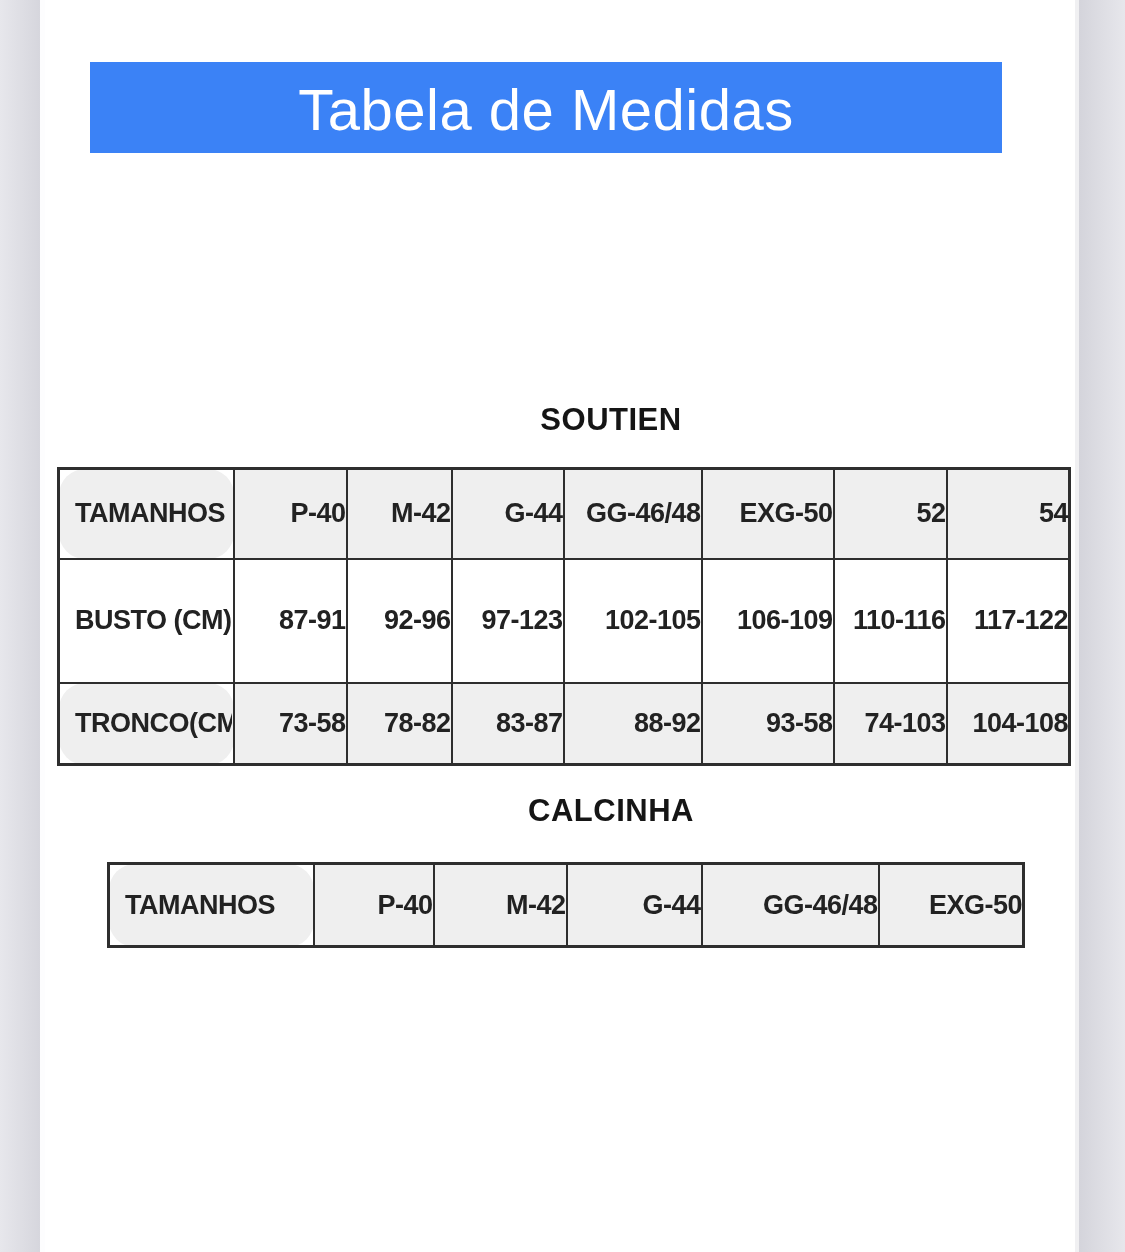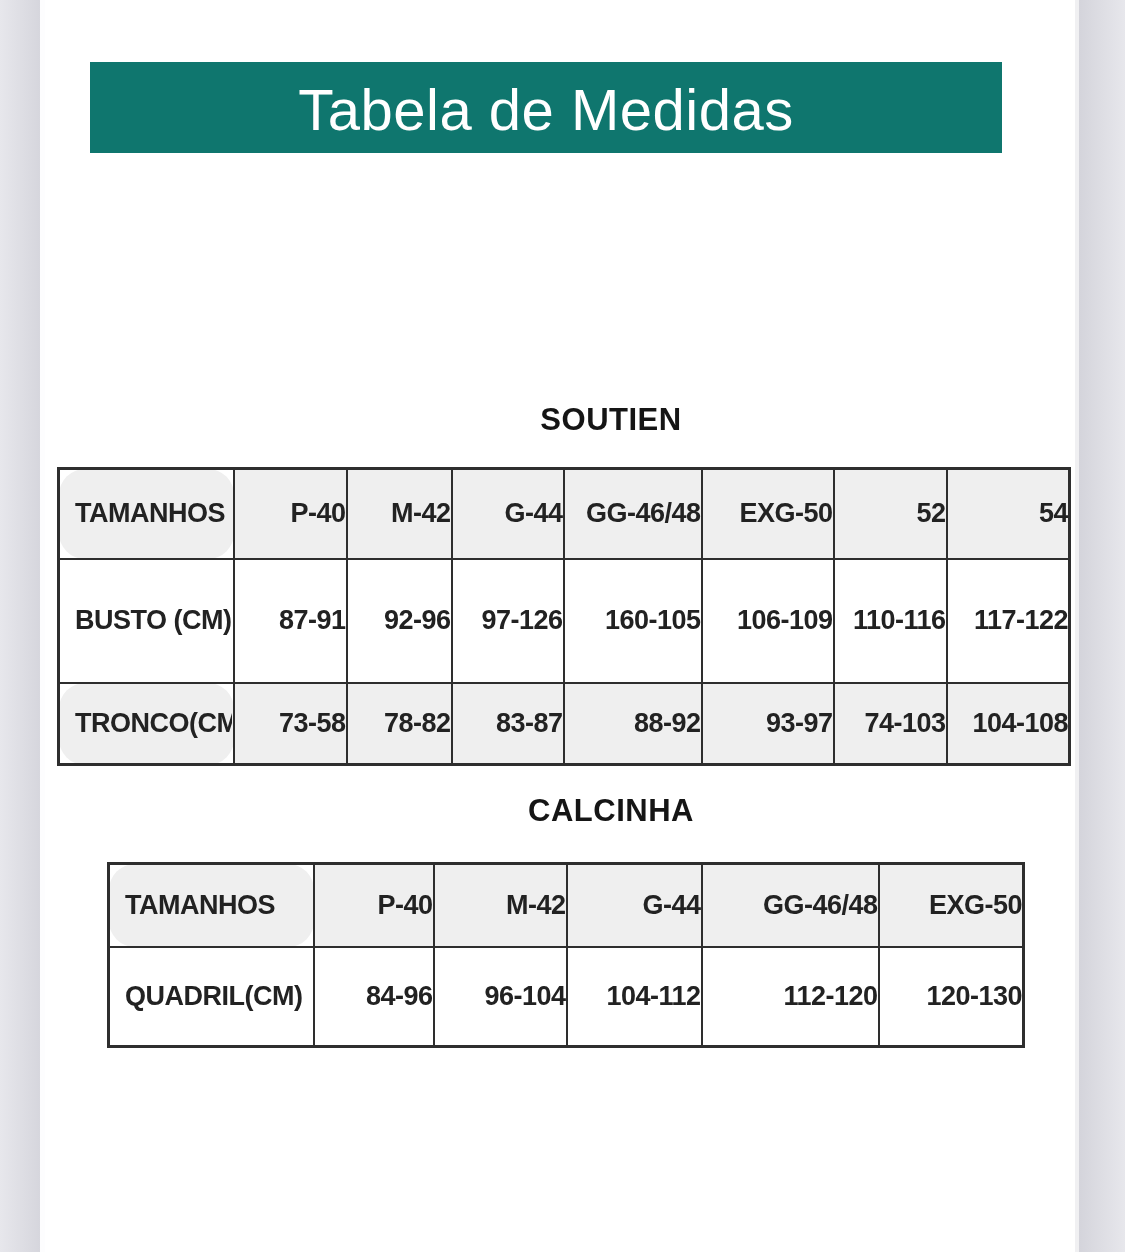--- a/index.html
+++ b/index.html
@@ -91,21 +91,21 @@
   .table-calcinha tr:nth-child(3) { height: 97px;  }
   table.size-table tr:nth-child(odd)  td { background: #efefef; }
   table.size-table tr:nth-child(even) td { background: #ffffff; }
 </style>
 </head>
 <body>
 
 <div class="strip strip-left"></div>
 <div class="strip strip-right"></div>
 
-<div class="banner" style="background-color: #0f766e;">
+<div class="banner" style="background-color: #3b82f6;">
   <span class="banner-title" style="color: rgb(255, 255, 255);">Tabela de Medidas</span>
 </div>
 
 <div class="section-heading heading-soutien">SOUTIEN</div>
 
 <table class="size-table table-soutien">
   <colgroup>
     <col style="width:175px">
       <col style="width:113px">
       <col style="width:105px">
@@ -123,33 +123,33 @@
         <td>G-44</td>
         <td>GG-46/48</td>
         <td>EXG-50</td>
         <td>52</td>
         <td>54</td>
       </tr>
       <tr>
         <td class="label-cell">BUSTO (CM)</td>
         <td>87-91</td>
         <td>92-96</td>
-        <td>97-126</td>
-        <td>160-105</td>
+        <td>97-123</td>
+        <td>102-105</td>
         <td>106-109</td>
         <td>110-116</td>
         <td>117-122</td>
       </tr>
       <tr>
         <td class="label-cell">TRONCO(CM)</td>
         <td>73-58</td>
         <td>78-82</td>
         <td>83-87</td>
         <td>88-92</td>
-        <td>93-97</td>
+        <td>93-58</td>
         <td>74-103</td>
         <td>104-108</td>
       </tr>
     </tbody>
 </table>
 
 <div class="section-heading heading-calcinha">CALCINHA</div>
 
 <table class="size-table table-calcinha">
   <colgroup>
@@ -162,22 +162,14 @@
   </colgroup>
   <tbody>
       <tr>
         <td class="label-cell">TAMANHOS</td>
         <td>P-40</td>
         <td>M-42</td>
         <td>G-44</td>
         <td>GG-46/48</td>
         <td>EXG-50</td>
       </tr>
-      <tr>
-        <td class="label-cell">QUADRIL(CM)</td>
-        <td>84-96</td>
-        <td>96-104</td>
-        <td>104-112</td>
-        <td>112-120</td>
-        <td>120-130</td>
-      </tr>
     </tbody>
 </table>
 
 </body></html>

